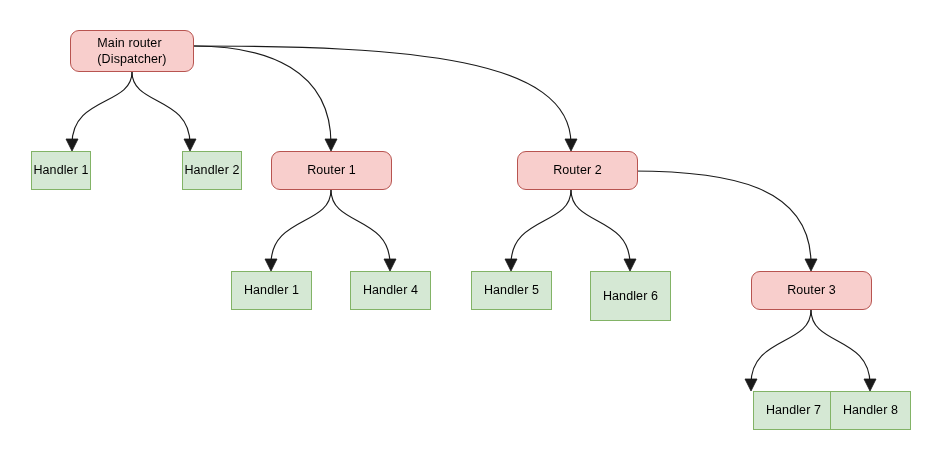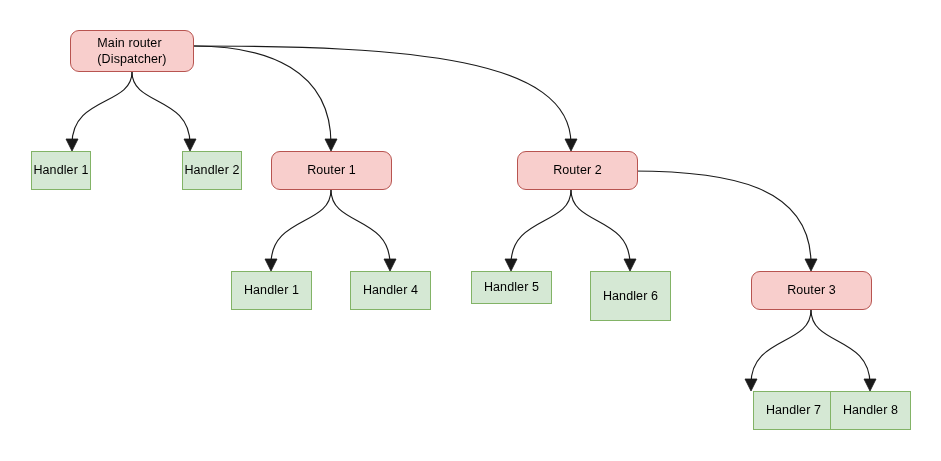--- a/index.html
+++ b/index.html
@@ -92,19 +92,19 @@
     </svg>
   <div id="node-layer">
       <div class="node node-router" style="left: 70px; top: 30px; width: 124px; height: 42px;">Main router
 (Dispatcher)</div>
       <div class="node node-handler" style="left: 31px; top: 151px; width: 60px; height: 39px;">Handler 1</div>
       <div class="node node-handler" style="left: 144px; top: 151px; width: 60px; height: 39px; margin-left: 38px;">Handler 2</div>
       <div class="node node-router" style="left: 271px; top: 151px; width: 121px; height: 39px;">Router 1</div>
       <div class="node node-router" style="left: 517px; top: 151px; width: 121px; height: 39px;">Router 2</div>
       <div class="node node-handler" style="left: 231px; top: 271px; width: 81px; height: 39px;">Handler 1</div>
       <div class="node node-handler" style="left: 350px; top: 271px; width: 81px; height: 39px;">Handler 4</div>
-      <div class="node node-handler" style="left: 471px; top: 271px; width: 81px; height: 33px;">Handler 5</div>
+      <div class="node node-handler" style="left: 471px; top: 271px; width: 81px; height: 39px;">Handler 5</div>
       <div class="node node-handler" style="left: 590px; top: 271px; width: 81px; height: 50px;">Handler 6</div>
       <div class="node node-router" style="left: 751px; top: 271px; width: 121px; height: 39px;">Router 3</div>
       <div class="node node-handler" style="left: 753px; top: 391px; width: 81px; height: 39px;">Handler 7</div>
       <div class="node node-handler" style="left: 830px; top: 391px; width: 81px; height: 39px;">Handler 8</div>
     </div>
 </div>
 
 </body></html>

